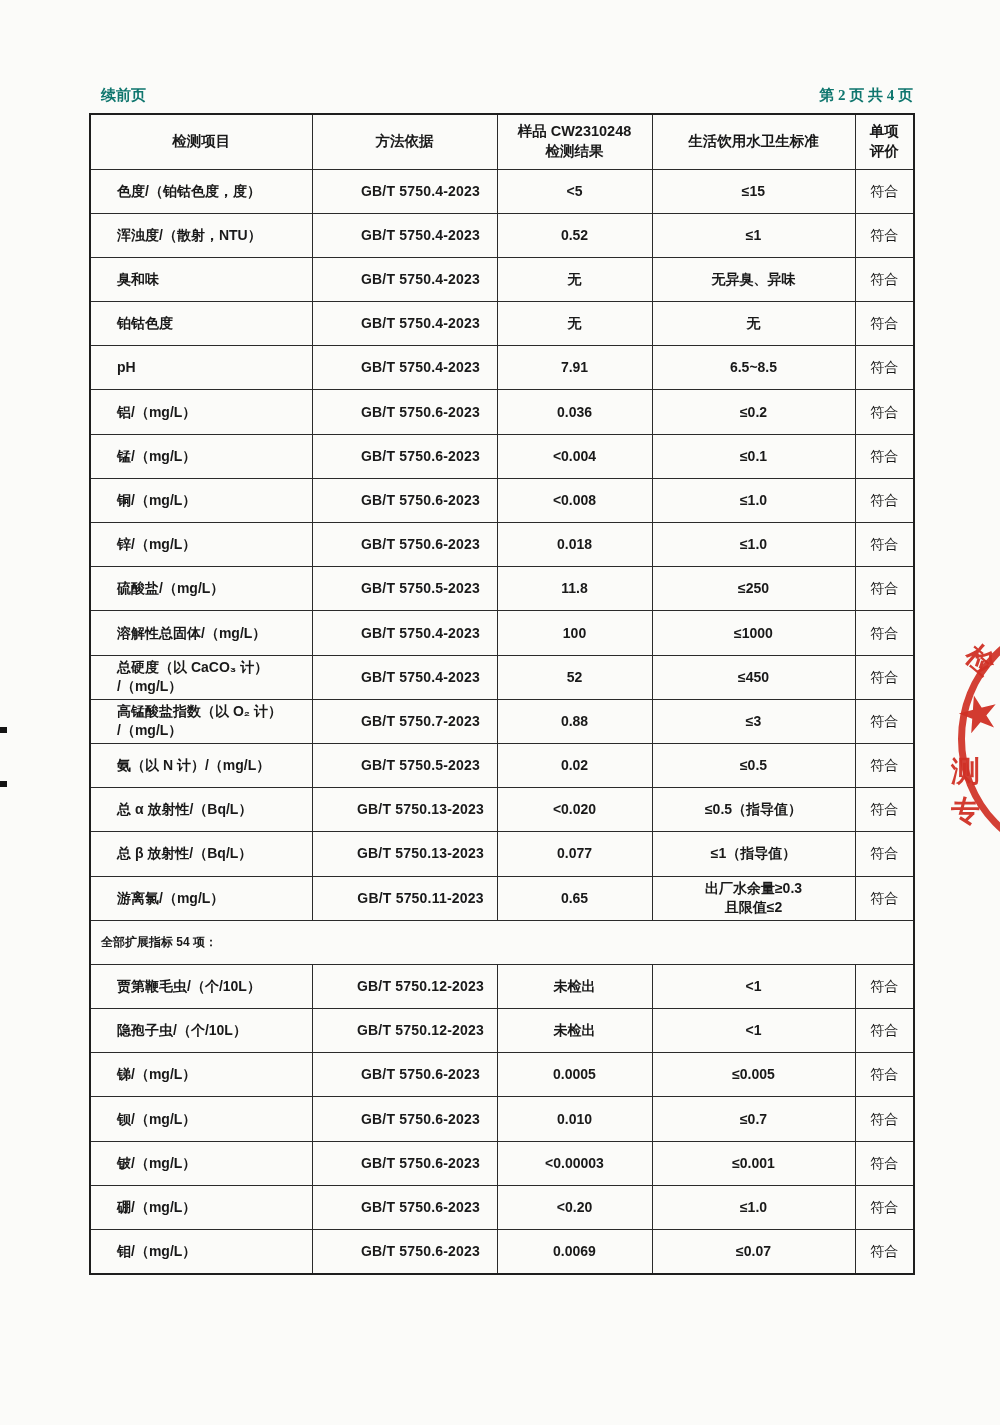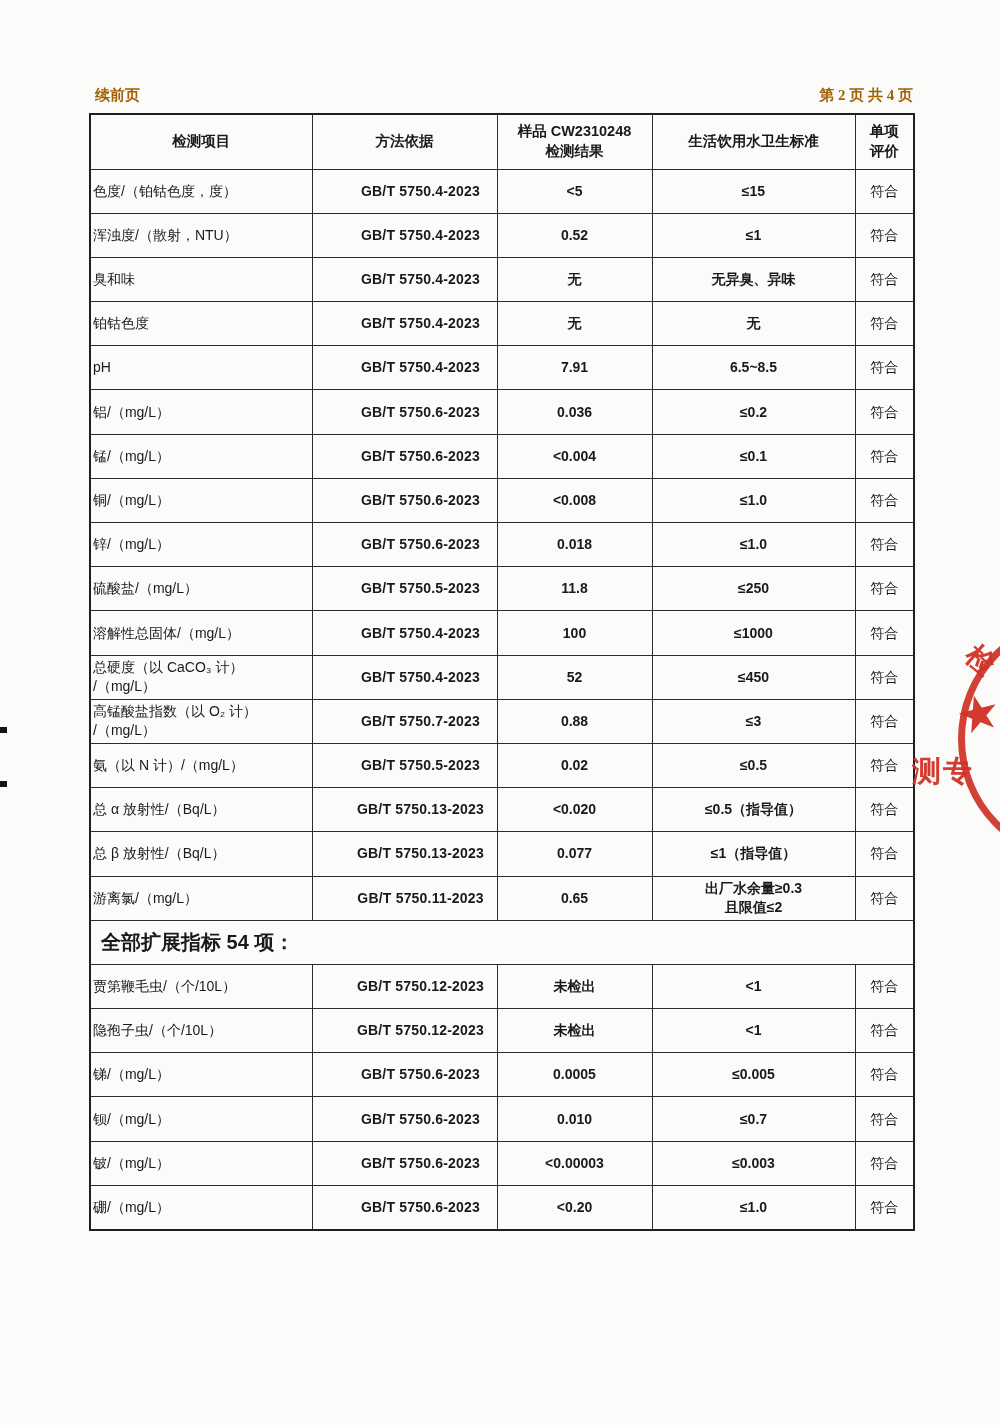--- a/index.html
+++ b/index.html
@@ -7,23 +7,23 @@
     width:1000px;height:1425px;
     background:#fbfbf9;
     font-family:"Liberation Sans", sans-serif;
     color:#1c1c1c;
     position:relative;
     overflow:hidden;
   }
   .page{position:absolute;inset:0;}
   
   .page-header{
-    position:absolute;top:86px;left:95px;right:87px;
+    position:absolute;top:86px;left:101px;right:87px;
     display:flex;justify-content:space-between;align-items:center;
-    font-size:15px;font-weight:700;color:#a16207;
+    font-size:15px;font-weight:700;color:#0f766e;
     font-family:"Liberation Serif", serif;
   }
   
   table.results{
     position:absolute;left:89px;top:113px;width:824px;
     border-collapse:collapse;table-layout:fixed;
     border:2.5px solid #1e1e1e;
   }
   table.results th, table.results td{
     border:1.6px solid #2b2b2b;
@@ -32,47 +32,47 @@
     vertical-align:middle;
     font-size:14px;
     color:#191919;
     white-space:pre-line;
     line-height:1.35;
     overflow:hidden;
   }
   table.results thead tr{height:55px;margin-top:9px;}
   table.results tbody tr{height:44.2px;}
   table.results th{font-weight:700;font-size:14.5px;}
-  table.results td.c-item{text-align:left;padding-left:2px;font-weight:400;}
+  table.results td.c-item{text-align:left;padding-left:26px;font-weight:700;}
   table.results td.c-method{font-weight:600;letter-spacing:.2px;padding-left:36px;}
   table.results td.c-result{font-weight:600;}
   table.results td.c-standard{font-weight:700;}
   table.results td.c-eval{font-weight:500;}
   table.results td.section-cell{
-    text-align:left;padding-left:10px;font-weight:700;font-size:20px;
+    text-align:left;padding-left:10px;font-weight:700;font-size:12px;
   }
   
   .punch{position:absolute;left:0;width:7px;height:6px;background:#141414;}
   .punch.p1{top:727px;}
   .punch.p2{top:781px;}
   
   .stamp-ring{
     position:absolute;left:958px;top:617px;
     width:224px;height:230px;
     border:7px solid #d03126;border-radius:50%;
     opacity:.93;
   }
   .stamp-piece{
     position:absolute;color:#d03126;font-weight:700;
     font-family:"Liberation Serif", serif;
     opacity:.95;
   }
   .stamp-char-top{left:966px;top:641px;font-size:28px;transform:rotate(40deg);}
   .stamp-star{left:959px;top:693px;font-size:44px;transform:rotate(-14deg);line-height:1;}
-  .stamp-char-bottom{left:912px;top:752px;font-size:29px;letter-spacing:2px;}
+  .stamp-char-bottom{left:951px;top:752px;font-size:29px;letter-spacing:2px;}
 </style>
 </head>
 <body>
 
 <div class="page">
 
   <div class="page-header">
     <span>续前页</span>
     <span>第 2 页  共 4 页</span>
   </div>
@@ -247,28 +247,35 @@
           <td class="c-item">钡/（mg/L）</td>
           <td class="c-method">GB/T 5750.6-2023</td>
           <td class="c-result">0.010</td>
           <td class="c-standard">≤0.7</td>
           <td class="c-eval">符合</td>
         </tr>
         <tr>
           <td class="c-item">铍/（mg/L）</td>
           <td class="c-method">GB/T 5750.6-2023</td>
           <td class="c-result">&lt;0.00003</td>
-          <td class="c-standard">≤0.003</td>
+          <td class="c-standard">≤0.001</td>
           <td class="c-eval">符合</td>
         </tr>
         <tr>
           <td class="c-item">硼/（mg/L）</td>
           <td class="c-method">GB/T 5750.6-2023</td>
           <td class="c-result">&lt;0.20</td>
           <td class="c-standard">≤1.0</td>
+          <td class="c-eval">符合</td>
+        </tr>
+        <tr>
+          <td class="c-item">钼/（mg/L）</td>
+          <td class="c-method">GB/T 5750.6-2023</td>
+          <td class="c-result">0.0069</td>
+          <td class="c-standard">≤0.07</td>
           <td class="c-eval">符合</td>
         </tr>
       </tbody>
   </table>
 
   <div class="punch p1"></div>
   <div class="punch p2"></div>
 
   <div class="stamp-ring"></div>
   <div class="stamp-piece stamp-char-top">检</div>

